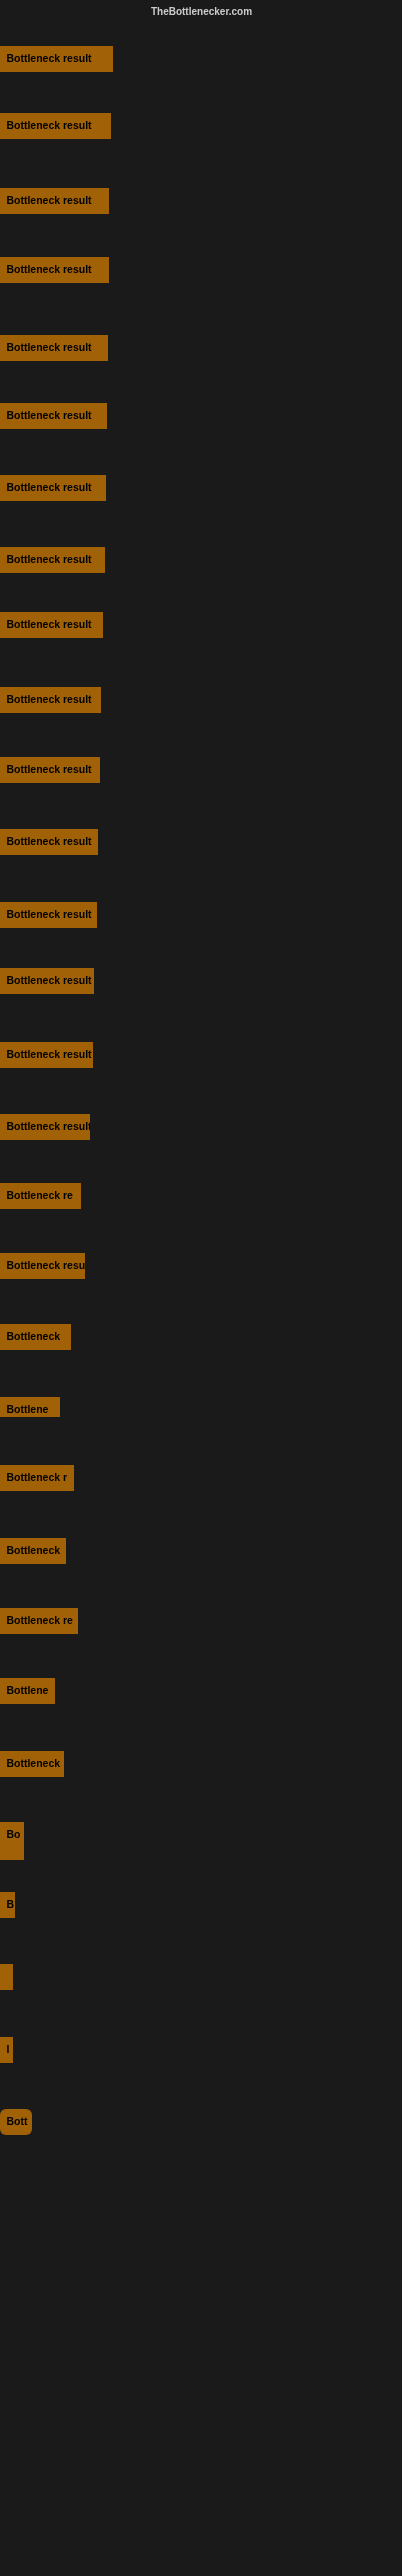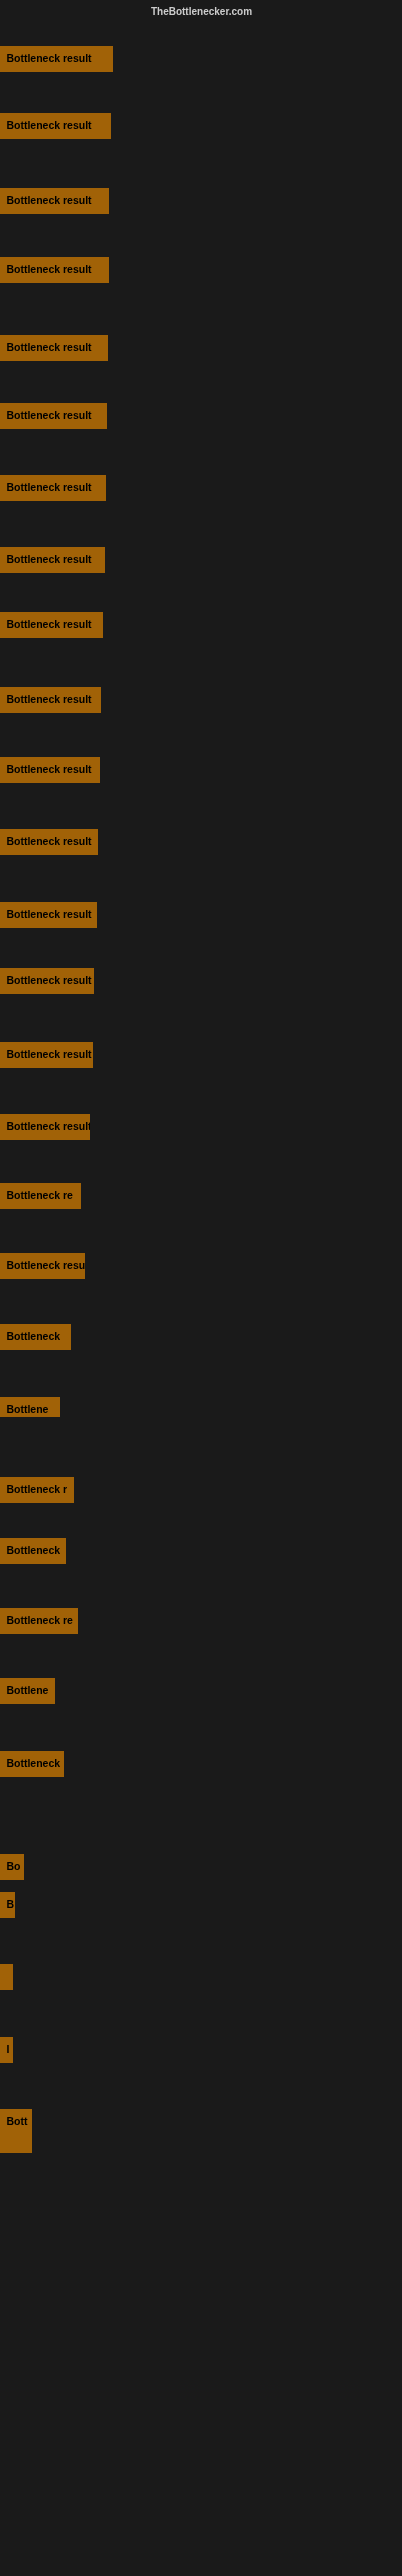--- a/index.html
+++ b/index.html
@@ -51,23 +51,23 @@
 <div class="bottleneck-item" style="top: 757px; width: 100px; height: 26px; line-height: 19.3px;">Bottleneck result</div>
 <div class="bottleneck-item" style="top: 829px; width: 98px; height: 26px; line-height: 19.3px;">Bottleneck result</div>
 <div class="bottleneck-item" style="top: 902px; width: 97px; height: 26px; line-height: 19.3px;">Bottleneck result</div>
 <div class="bottleneck-item" style="top: 968px; width: 94px; height: 26px; line-height: 19.3px;">Bottleneck result</div>
 <div class="bottleneck-item" style="top: 1042px; width: 93px; height: 26px; line-height: 19.3px;">Bottleneck result</div>
 <div class="bottleneck-item" style="top: 1114px; width: 90px; height: 26px; line-height: 19.3px;">Bottleneck result</div>
 <div class="bottleneck-item" style="top: 1183px; width: 81px; height: 26px; line-height: 19.3px;">Bottleneck re</div>
 <div class="bottleneck-item" style="top: 1253px; width: 85px; height: 26px; line-height: 19.3px;">Bottleneck resul</div>
 <div class="bottleneck-item" style="top: 1324px; width: 71px; height: 26px; line-height: 19.3px;">Bottleneck</div>
 <div class="bottleneck-item" style="top: 1397px; width: 60px; height: 20px; line-height: 19.3px;">Bottlene</div>
-<div class="bottleneck-item" style="top: 1465px; width: 74px; height: 26px; line-height: 19.3px; margin-top: 12px;">Bottleneck r</div>
+<div class="bottleneck-item" style="top: 1465px; width: 74px; height: 26px; line-height: 19.3px;">Bottleneck r</div>
 <div class="bottleneck-item" style="top: 1538px; width: 66px; height: 26px; line-height: 19.3px;">Bottleneck</div>
 <div class="bottleneck-item" style="top: 1608px; width: 78px; height: 26px; line-height: 19.3px;">Bottleneck re</div>
 <div class="bottleneck-item" style="top: 1678px; width: 55px; height: 26px; line-height: 19.3px;">Bottlene</div>
 <div class="bottleneck-item" style="top: 1751px; width: 64px; height: 26px; line-height: 19.3px;">Bottleneck</div>
-<div class="bottleneck-item" style="top: 1822px; width: 24px; height: 26px; line-height: 19.3px; margin-top: 32px;">Bo</div>
+<div class="bottleneck-item" style="top: 1822px; width: 24px; height: 38px; line-height: 19.3px;">Bo</div>
 <div class="bottleneck-item" style="top: 1892px; width: 14.5px; height: 26px; line-height: 19.3px;">B</div>
 <div class="bottleneck-item" style="top: 1964px; width: 6.4px; height: 26px; line-height: 19.3px;"></div>
 <div class="bottleneck-item" style="top: 2037px; width: 8px; height: 26px; line-height: 19.3px;">I</div>
-<div class="bottleneck-item" style="top: 2109px; width: 32px; height: 44px; line-height: 19.3px;">Bott</div>
+<div class="bottleneck-item" style="top: 2109px; width: 32px; height: 26px; line-height: 19.3px; border-radius: 6px;">Bott</div>
 
 
 </body></html>

